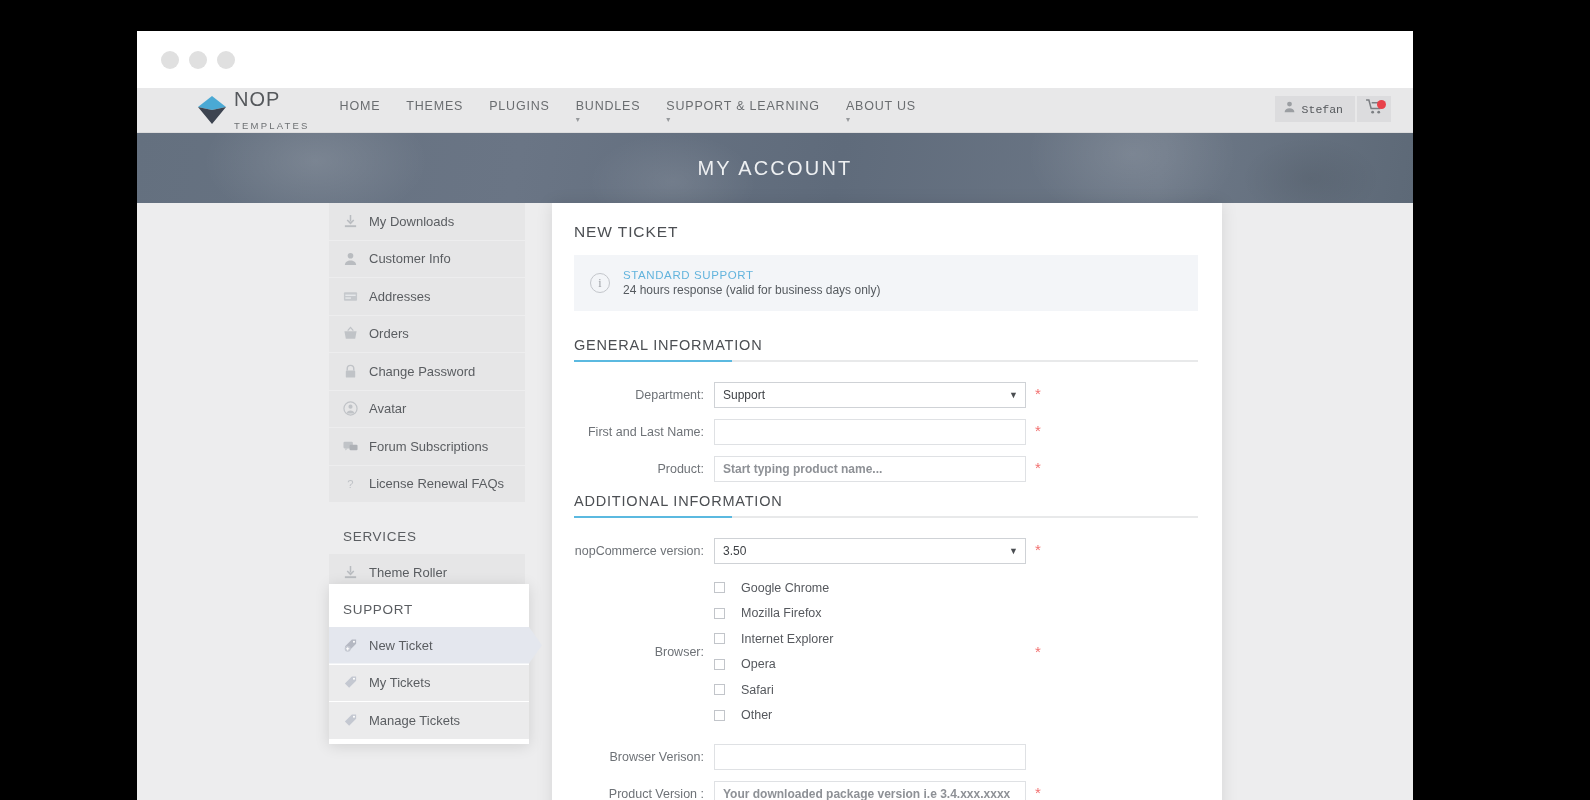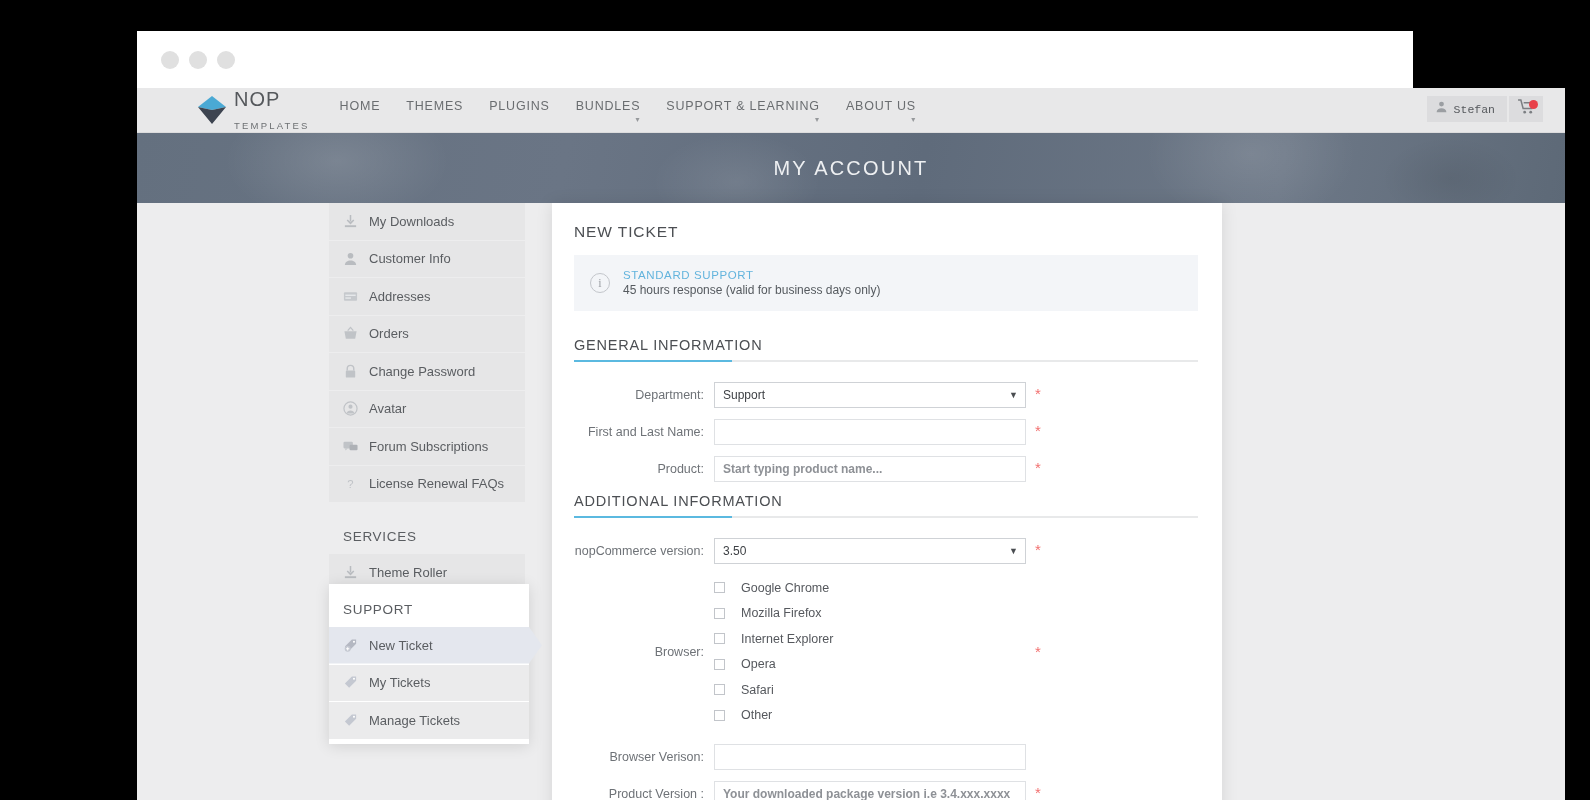--- a/index.html
+++ b/index.html
@@ -16,38 +16,38 @@
     background: #ffffff;
     box-shadow: 0 0 26px rgba(0,0,0,0.45);
   }
   #titlebar {
     height: 57px; background: #ffffff;
     display: flex; align-items: center; padding-left: 24px; gap: 10px;
   }
   .dot { width: 18px; height: 18px; border-radius: 50%; background: #e0e0e0; }
 
   
-  #site { position: relative; width: 1428px; height: 712px; background: #1d4ed8; overflow: hidden; }
+  #site { position: relative; width: 1276px; height: 712px; background: #1d4ed8; overflow: hidden; }
 
   
   #site-header {
     position: relative; height: 45px; background: #e8e8e9;
     border-bottom: 1px solid #dcdcdd;
     display: flex; align-items: center;
   }
   #logo-block { display: flex; align-items: center; margin-left: 58px; }
   #logo-mark { width: 34px; height: 34px; position: relative; margin-right: 5px; }
   #logo-text { line-height: 1; }
   .logo-nop { font-size: 20px; letter-spacing: 1px; color: #55585c; font-weight: 400; }
   .logo-tpl { font-size: 9.5px; letter-spacing: 2.2px; color: #6d7073; margin-top: 12px; }
 
   #main-nav { display: flex; align-items: flex-start; margin-left: 30px; gap: 26px; }
   .nav-item {
     color: #6a6d70; font-size: 12.5px; letter-spacing: 0.8px;
-    text-align: right; cursor: pointer; padding-top: 2px;
+    text-align: left; cursor: pointer; padding-top: 2px;
   }
   .nav-caret { display: block; font-size: 8px; color: #96999c; margin-top: 3px; line-height: 1; }
 
   #header-right {
     position: absolute; right: 22px; top: 8px;
     display: flex; align-items: stretch; gap: 2px; font-family: Liberation Mono, monospace;
   }
   #user-box {
     background: #dcdcde; display: flex; align-items: center;
     gap: 6px; padding: 4px 12px 4px 8px; cursor: pointer;
@@ -401,21 +401,21 @@
       </div>
 
       <div id="main-card">
 
         <div id="card-title">NEW TICKET</div>
 
         <div id="info-banner">
           <span class="info-circle">i</span>
           <span>
             <span id="info-title" style="display:block">STANDARD SUPPORT</span>
-            <span id="info-sub" style="display:block">45 hours response (valid for business days only)</span>
+            <span id="info-sub" style="display:block">24 hours response (valid for business days only)</span>
           </span>
         </div>
 
         <div class="section-head">GENERAL INFORMATION</div>
 
         <div class="frow">
           <div class="flabel">Department:</div>
           <div class="fctl">
             <div class="fselect">
               <span>Support</span>

